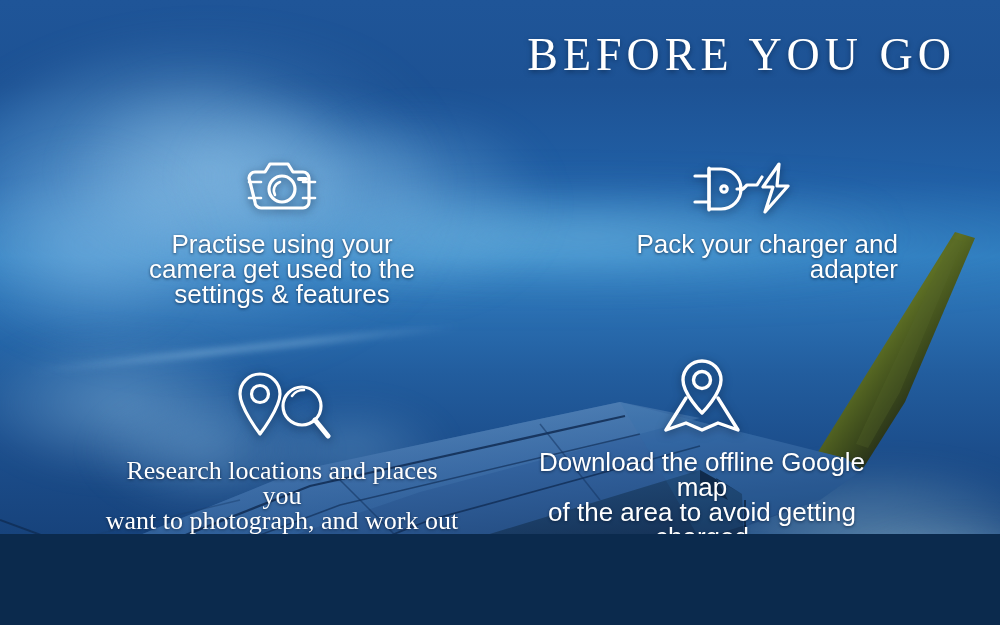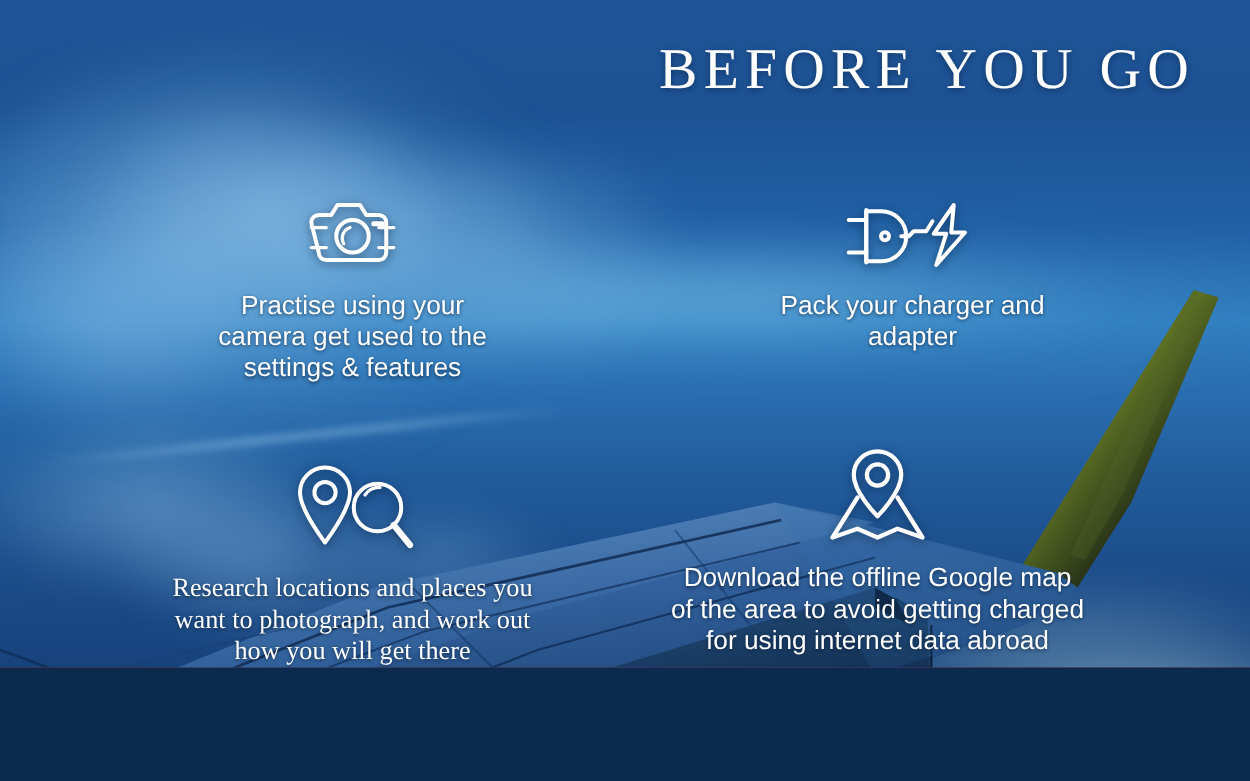--- a/index.html
+++ b/index.html
@@ -148,29 +148,29 @@
   }
   .tip-icon {
     display: flex;
     justify-content: center;
     align-items: flex-end;
     height: 76px;
     filter: drop-shadow(0 2px 4px rgba(6,26,52,0.55));
   }
   .tip-text {
     margin-top: 14px;
-    font-size: 21px;
+    font-size: 26px;
     line-height: 25px;
     color: #ffffff;
     text-shadow: 0 1px 3px rgba(8,28,56,0.72);
     white-space: pre-line;
   }
 
   .tip-camera   { left: 130px; top: 142px; width: 304px; }
-  .tip-charger  { left: 578px; top: 142px; width: 304px; }
+  .tip-charger  { left: 594px; top: 142px; width: 304px; text-align: right; }
   .tip-research { left: 104px; top: 368px; width: 356px; font-family: Liberation Serif, serif; }
   .tip-map      { left: 524px; top: 360px; width: 356px; }
 
   svg.icon { display: block; }
   svg.icon path, svg.icon circle, svg.icon line, svg.icon rect, svg.icon polyline, svg.icon polygon {
     vector-effect: non-scaling-stroke;
   }
 </style>
 </head>
 <body>

